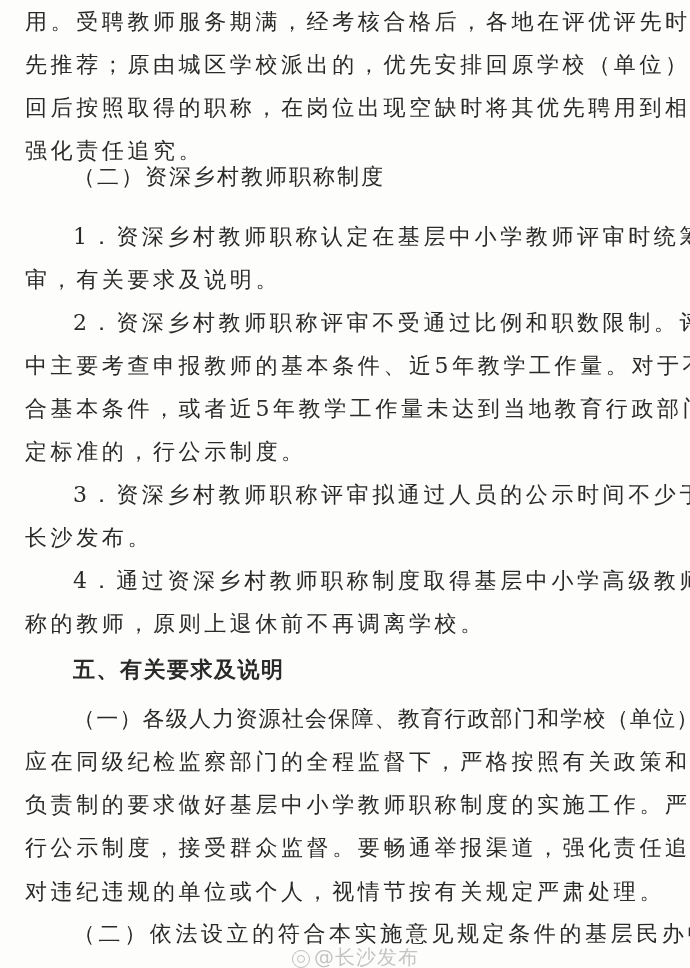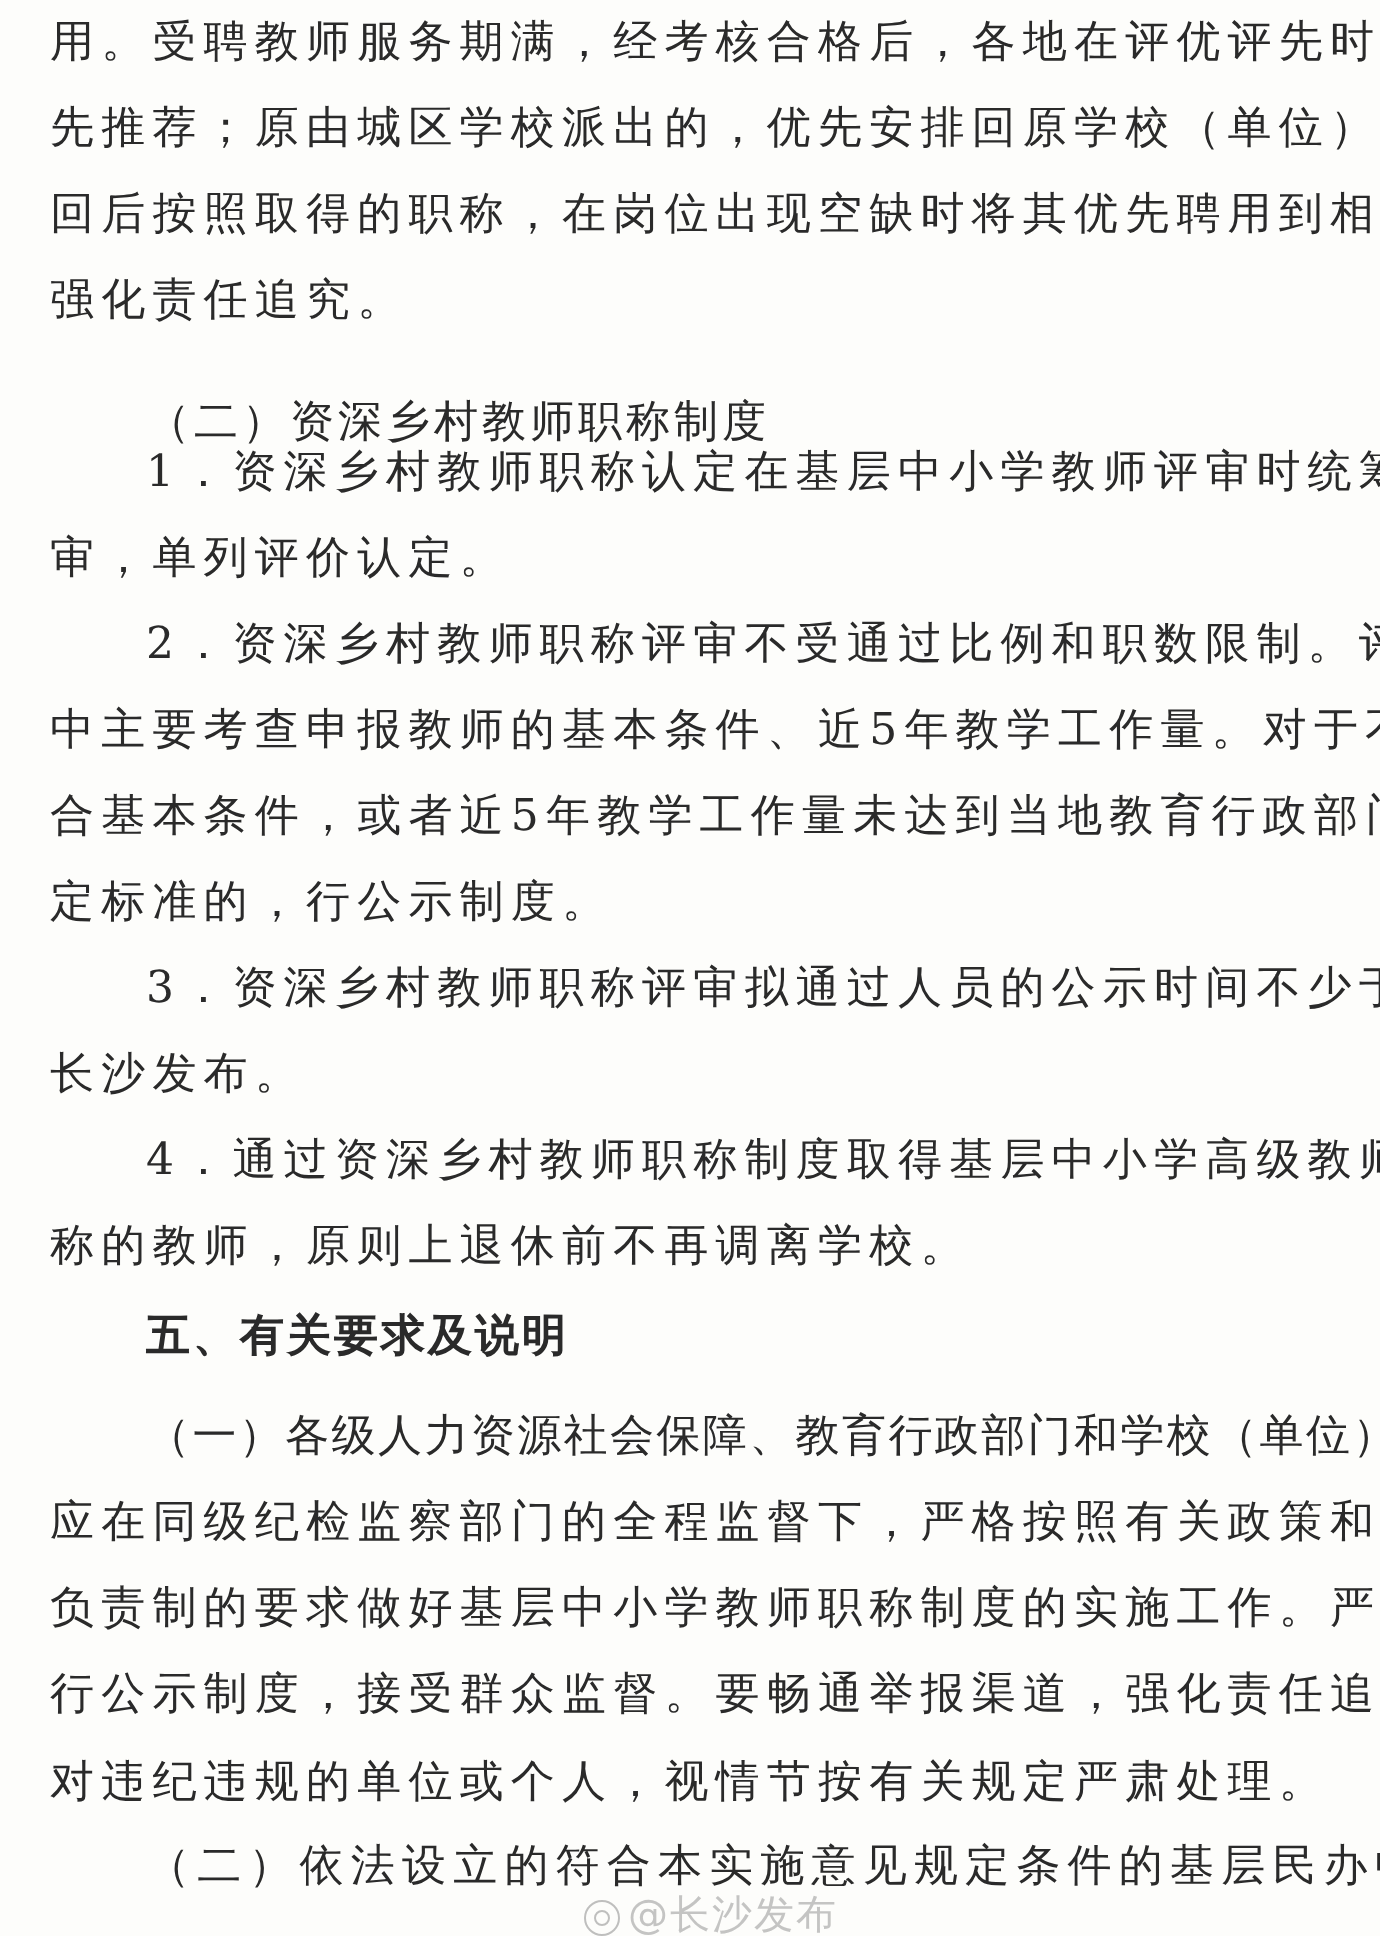--- a/index.html
+++ b/index.html
@@ -29,21 +29,21 @@
     font-size: 22px;
     white-space: nowrap;
     letter-spacing: 3.6px;
     text-align: justify;
     text-align-last: justify;
     width: 636px;
   }
   .line.short { text-align-last: left; width: auto; }
   .line.indent { left: 48px; width: 588px; }
   .line.heading-bold {
-    font-family: Liberation Mono, monospace;
+    font-family: Liberation Serif, serif;
     font-weight: bold;
     letter-spacing: 1.5px;
   }
   .watermark {
     position: absolute;
     left: 292px;
     top: 944px;
     font-size: 20px;
     color: rgba(150,150,150,0.55);
     font-family: "DejaVu Sans", sans-serif;
@@ -69,24 +69,24 @@
 </style>
 </head>
 <body>
 
 <div class="page">
   <div class="line" style="top:0px">用。受聘教师服务期满，经考核合格后，各地在评优评先时要优</div>
   <div class="line" style="top:43px">先推荐；原由城区学校派出的，优先安排回原学校（单位），返</div>
   <div class="line" style="top:86px">回后按照取得的职称，在岗位出现空缺时将其优先聘用到相应的</div>
   <div class="line short" style="top:129px">强化责任追究。</div>
 
-  <div class="line short indent" style="top:190px;letter-spacing:2px">（二）资深乡村教师职称制度</div>
+  <div class="line short indent" style="top:155px;letter-spacing:2px">（二）资深乡村教师职称制度</div>
 
   <div class="line indent" style="top:215px">1．资深乡村教师职称认定在基层中小学教师评审时统筹评</div>
-  <div class="line short" style="top:258px">审，单列评价认定。</div>
+  <div class="line short" style="top:258px">审，有关要求及说明。</div>
 
   <div class="line indent" style="top:301px">2．资深乡村教师职称评审不受通过比例和职数限制。评审</div>
   <div class="line" style="top:344px">中主要考查申报教师的基本条件、近5年教学工作量。对于不符</div>
   <div class="line" style="top:387px">合基本条件，或者近5年教学工作量未达到当地教育行政部门规</div>
   <div class="line short" style="top:430px">定标准的，行公示制度。</div>
 
   <div class="line indent" style="top:473px">3．资深乡村教师职称评审拟通过人员的公示时间不少于 5</div>
   <div class="line short" style="top:516px">长沙发布。</div>
 
   <div class="line indent" style="top:559px">4．通过资深乡村教师职称制度取得基层中小学高级教师职</div>

